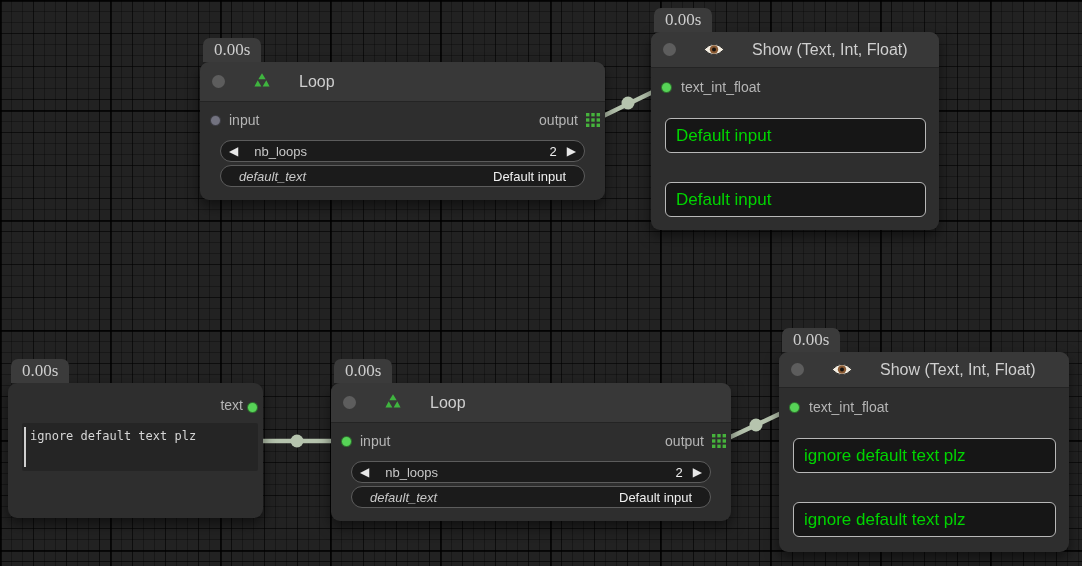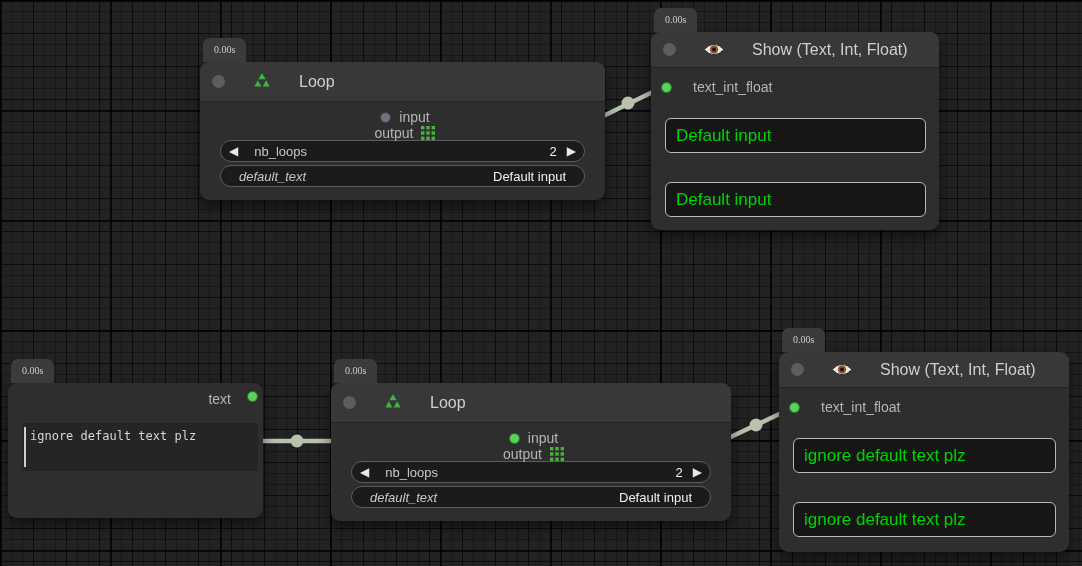--- a/index.html
+++ b/index.html
@@ -17,56 +17,56 @@
     font-family:"Liberation Sans", sans-serif;
   }
   .links{position:absolute;left:0;top:0;z-index:1;}
   .node{
     position:absolute;z-index:2;border-radius:9px;background:#2e2e2e;
     box-shadow:0 6px 14px rgba(0,0,0,0.55);
   }
   .timer-badge{
     position:absolute;top:-24px;left:3px;height:24px;line-height:24px;
     padding:0 11px;background:#3b3b3b;color:#cdcdcd;
-    font-family:"Liberation Serif", serif;font-size:10px;
+    font-family:"Liberation Serif", serif;font-size:17px;
     border-radius:7px 7px 0 0;z-index:0;
   }
   .node-title{
     height:40px;display:flex;align-items:center;gap:27px;padding:0 12px;
     background:#383838;border-radius:9px 9px 0 0;border-bottom:1px solid #242424;
     box-sizing:border-box;
   }
   .show-node .node-title{height:36px;}
   .collapse-dot{width:13px;height:13px;border-radius:50%;background:#5d5d5d;flex:none;}
   .title-icon{flex:none;display:flex;align-items:center;}
   .node-title-label{color:#cfcfcf;font-size:16px;white-space:nowrap;}
   .slot-row{display:flex;align-items:center;justify-content:space-between;
-    padding:7px 5px 6px 10px;height:22px;box-sizing:content-box;flex-direction:column;}
+    padding:7px 5px 6px 10px;height:22px;box-sizing:content-box;}
   .slot-left,.slot-right{display:flex;align-items:center;gap:8px;}
   .dot{width:11px;height:11px;border-radius:50%;flex:none;border:1px solid rgba(0,0,0,0.45);box-sizing:border-box;}
   .dot-gray{background:#72727f;}
   .dot-green{background:#57d357;}
   .slot-label{color:#b5b5b5;font-size:14px;}
   .pill{
     display:flex;align-items:center;height:22px;margin:3px 20px 0 20px;
     background:#1b1b1b;border:1px solid #5c5c5c;border-radius:12px;
     padding:0 8px;font-size:13px;box-sizing:border-box;
   }
   .pill .w-label{color:#c8c8c8;margin-left:16px;flex:1;}
   .pill .w-label.no-arrow{margin-left:10px;font-style:italic;}
   .pill .w-value{color:#f0f0f0;margin-right:10px;}
   .pill .arrow{color:#e8e8e8;font-size:12px;line-height:1;cursor:pointer;}
   .value-box{
     margin:0 13px 0 14px;height:35px;line-height:34px;background:#161616;
     border:1px solid #b8b8b8;border-radius:6px;padding:0 10px;
     color:#00d400;font-size:17px;white-space:nowrap;overflow:hidden;box-sizing:border-box;
   }
-  .show-slot{padding:8px 10px 0 10px;display:flex;align-items:center;gap:21px;height:22px;}
+  .show-slot{padding:8px 10px 0 10px;display:flex;align-items:center;gap:9px;height:22px;}
   .mt20{margin-top:20px;} .mt29{margin-top:29px;}
-  .out-row{display:flex;align-items:flex-start;justify-content:flex-end;gap:16px;
+  .out-row{display:flex;align-items:flex-end;justify-content:flex-end;gap:4px;
     padding:8px 5px 0 0;height:22px;}
   .textbox{
     position:relative;margin:10px 5px 0 14px;width:236px;height:48px;
     background:#252525;border-radius:2px;box-sizing:border-box;
     font-family:"DejaVu Sans Mono", monospace;font-size:12px;color:#d6d6d6;
     padding:6px 4px 0 8px;
   }
   .caret{position:absolute;left:2px;top:4px;width:2px;height:40px;background:#cfcfcf;}
   .grid-icon{flex:none;display:flex;}
 </style>

